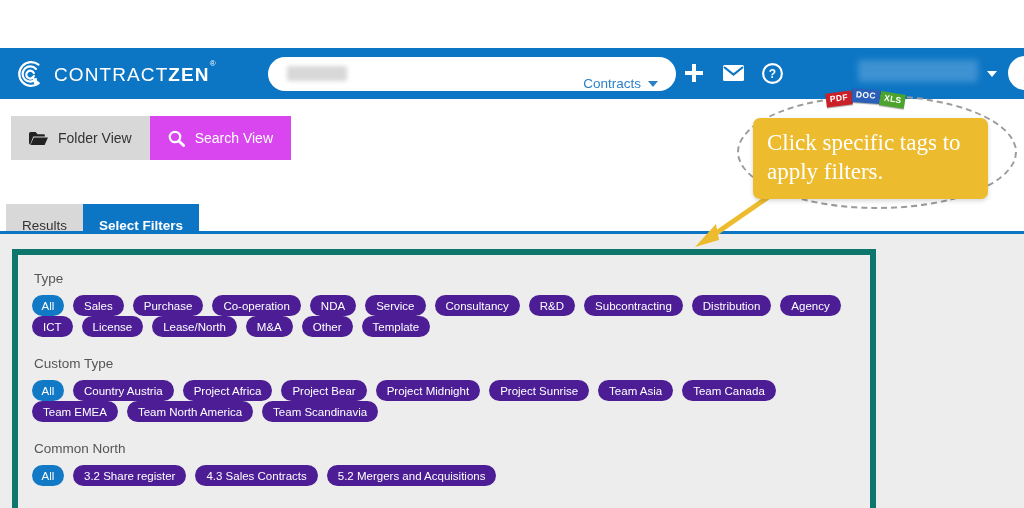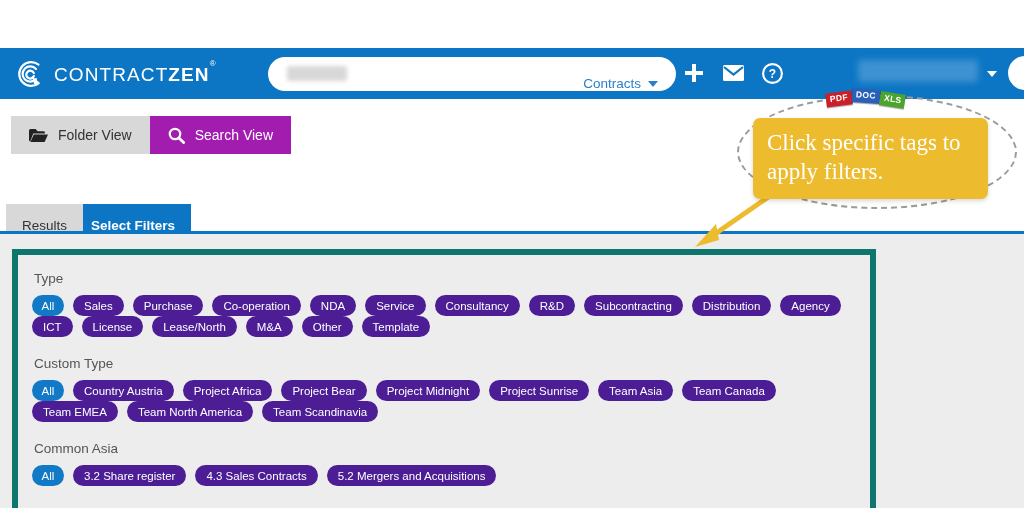--- a/index.html
+++ b/index.html
@@ -130,32 +130,32 @@
     border-radius: 17px;
   }
 
   
   .viewbar {
     position: absolute;
     left: 11px; top: 68px;
     display: flex;
   }
   .viewbtn {
-    height: 38px;
+    height: 44px;
     display: flex;
     align-items: center;
     gap: 10px;
     padding: 0 18px;
     font-size: 14px;
     cursor: pointer;
     border: none;
     font-family: "Liberation Sans", sans-serif;
   }
   .viewbtn.inactive { background: #d8d8d8; color: #333333; }
-  .viewbtn.active { background: #a21caf; color: #ffffff; }
+  .viewbtn.active { background: #d946ef; color: #ffffff; }
   .viewbtn svg { display: block; }
 
   
   .tabstrip {
     position: absolute;
     left: 0; top: 154px;
     width: 1024px;
     height: 31px;
     display: flex;
     align-items: flex-end;
@@ -164,21 +164,21 @@
   }
   .tab {
     height: 29px;
     padding: 0 16px;
     display: flex;
     align-items: flex-end;
     font-size: 13.5px;
     cursor: pointer;
   }
   .tab.inactive { background: #d8d8d8; color: #333333; }
-  .tab.active { background: #0d76c4; color: #ffffff; font-weight: 700; padding-left: 8px; }
+  .tab.active { background: #0d76c4; color: #ffffff; font-weight: 700; }
   .tab-underline {
     position: absolute;
     left: 0; top: 183px;
     width: 1024px; height: 3px;
     background: #0d76c4;
   }
 
   
   .content {
     position: absolute;
@@ -390,21 +390,21 @@
           <span class="tag">Project Sunrise</span>
           <span class="tag">Team Asia</span>
           <span class="tag">Team Canada</span>
           <span class="tag">Team EMEA</span>
           <span class="tag">Team North America</span>
           <span class="tag">Team Scandinavia</span>
         </div>
     </div>
 
     <div class="group">
-      <div class="group-label">Common Asia</div>
+      <div class="group-label">Common North</div>
       <div class="tagrow" id="row-common">
           <span class="tag all">All</span>
           <span class="tag">3.2 Share register</span>
           <span class="tag">4.3 Sales Contracts</span>
           <span class="tag">5.2 Mergers and Acquisitions</span>
         </div>
     </div>
 
   </div>
 

